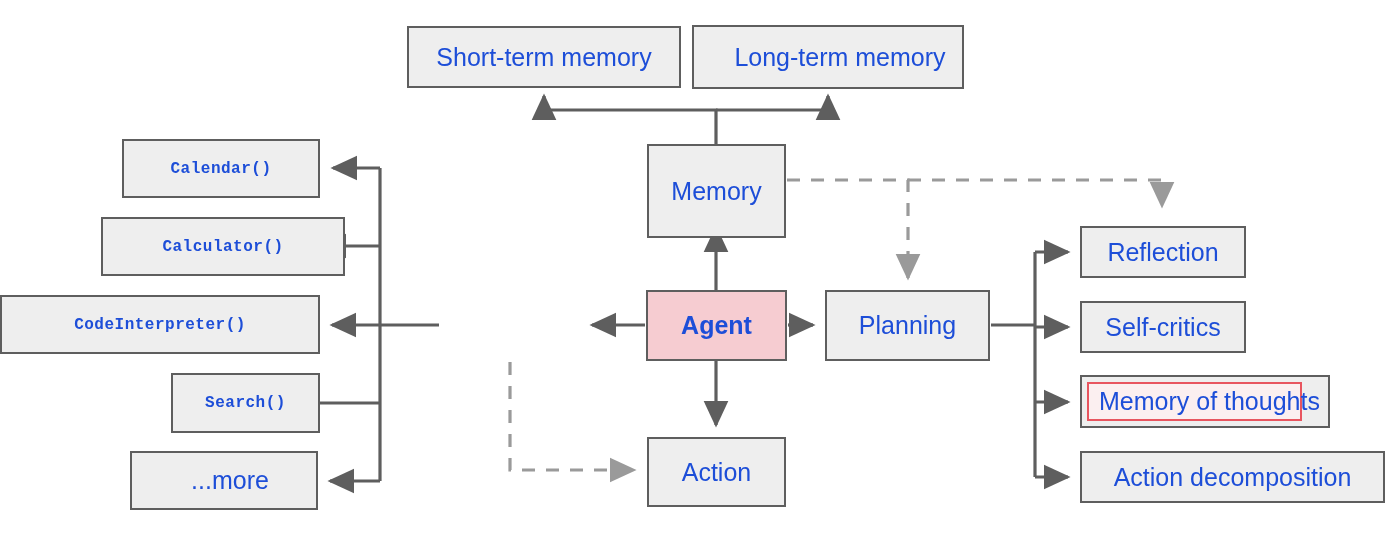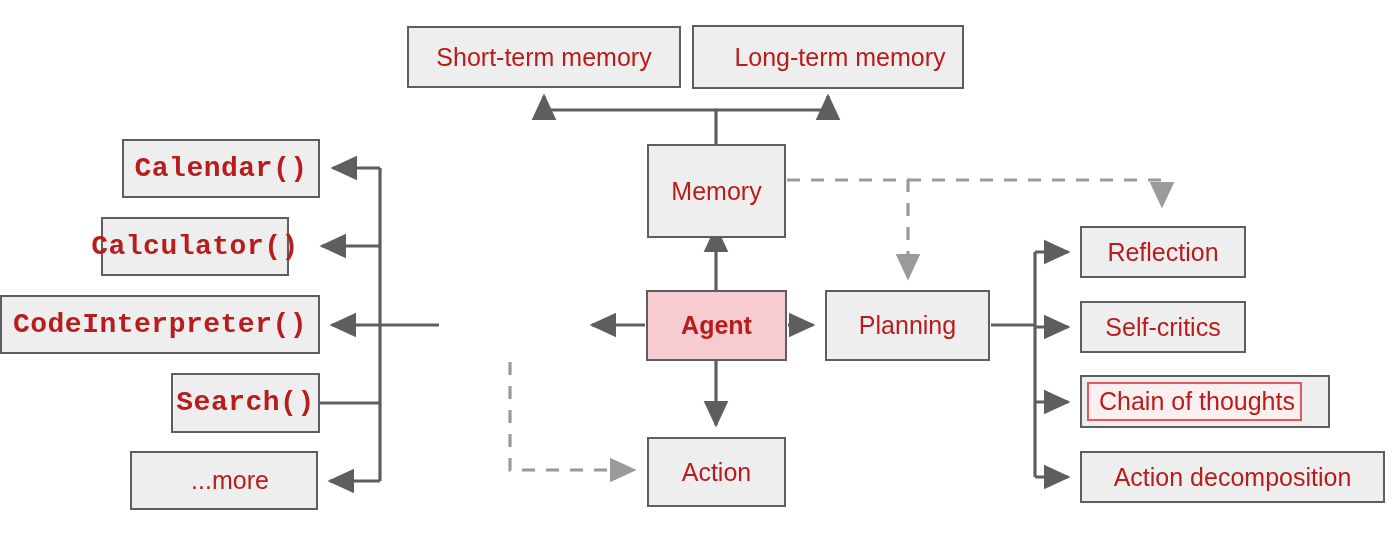--- a/index.html
+++ b/index.html
@@ -24,30 +24,30 @@
     pointer-events: none;
   }
   .node {
     position: absolute;
     box-sizing: border-box;
     background: #eeeeee;
     border: 2.5px solid #5e5e5e;
     display: flex;
     align-items: center;
     justify-content: center;
-    color: #b91c1c;
+    color: #1d4ed8;
     font-size: 25px;
     font-family: "Liberation Sans", sans-serif;
     line-height: 1;
     z-index: 2;
   }
   .node.mono {
     font-family: "Liberation Mono", monospace;
     font-weight: bold;
-    font-size: 28px;
+    font-size: 16px;
     letter-spacing: 0.5px;
   }
   .node.agent {
     background: #f6ccd1;
     font-weight: bold;
   }
   .node.highlight {
     justify-content: flex-start;
   }
   .hl-inner {
@@ -127,21 +127,21 @@
   </div>
 
   <div class="node" style="left:647px; top:144px; width:139px; height:94px;">
     <span>Memory</span>
   </div>
 
   <div class="node mono" style="left:122px; top:139px; width:198px; height:59px;">
     <span>Calendar()</span>
   </div>
 
-  <div class="node mono" style="left:101px; top:217px; width:188px; height:59px;">
+  <div class="node mono" style="left:101px; top:217px; width:244px; height:59px;">
     <span>Calculator()</span>
   </div>
 
   <div class="node mono" style="left:0px; top:295px; width:320px; height:59px;">
     <span>CodeInterpreter()</span>
   </div>
 
   <div class="node mono" style="left:171px; top:373px; width:149px; height:60px;">
     <span>Search()</span>
   </div>
@@ -166,20 +166,20 @@
   <div class="node" style="left:1080px; top:226px; width:166px; height:52px;">
     <span>Reflection</span>
   </div>
 
   <div class="node" style="left:1080px; top:301px; width:166px; height:52px;">
     <span>Self-critics</span>
   </div>
 
   <div class="node highlight" style="left:1080px; top:375px; width:250px; height:53px;">
     <span class="hl-inner"></span>
-    <span class="hl-label">Chain of thoughts</span>
+    <span class="hl-label">Memory of thoughts</span>
   </div>
 
   <div class="node" style="left:1080px; top:451px; width:305px; height:52px;">
     <span>Action decomposition</span>
   </div>
 
 </div>
 
 </body></html>

